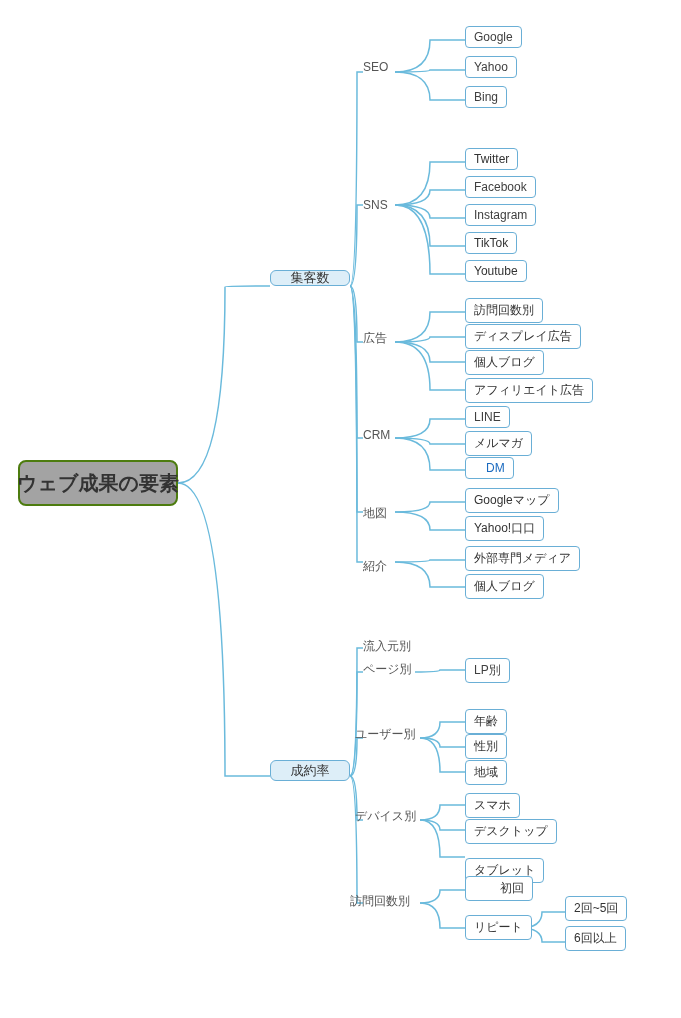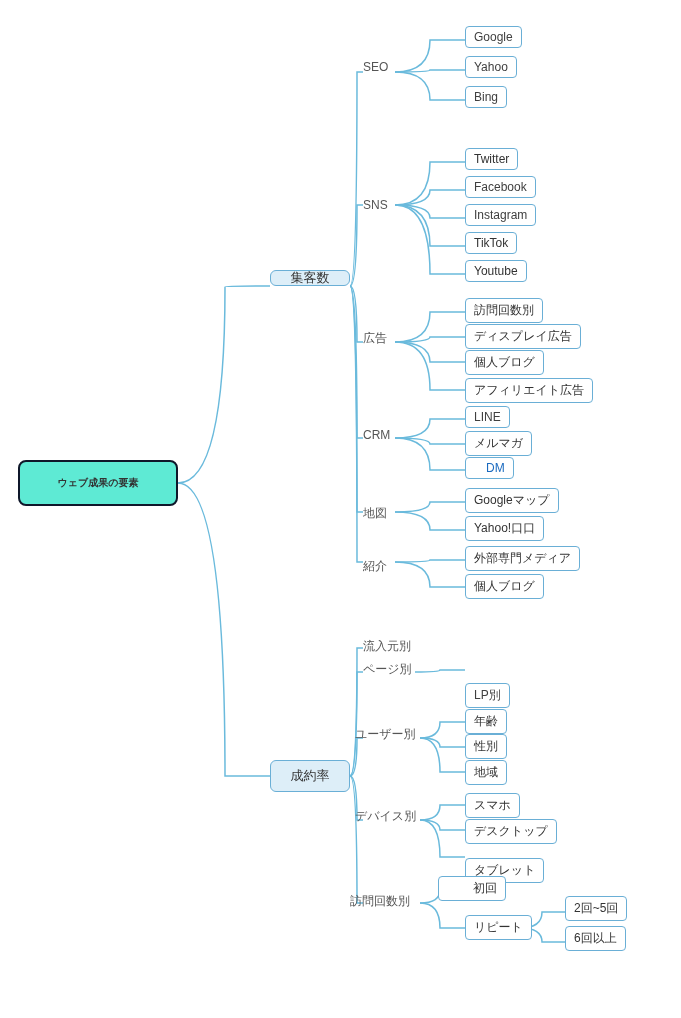--- a/index.html
+++ b/index.html
@@ -23,24 +23,24 @@
       border: 1.5px solid #6aafd6;
       border-radius: 6px;
       background: #fff;
       padding: 6px 12px;
       font-size: 14px;
       color: #333;
       white-space: nowrap;
       text-align: center;
     }
     .node-box.root {
-      background: #5eead4;
-      border: 2px solid #0f172a;
+      background: #a3a3a3;
+      border: 2px solid #4d7c0f;
       border-radius: 8px;
-      font-size: 10px;
+      font-size: 20px;
       font-weight: bold;
       color: #333;
     }
     .node-box.mid {
       background: #ddeef8;
       border: 1.5px solid #6aafd6;
       border-radius: 6px;
       font-size: 13px;
       color: #333;
     }
@@ -147,21 +147,21 @@
 </svg>
 
 <div class="node-box root" style="left:18px; top:460px; width:160px; height:46px; display:flex; align-items:center; justify-content:center;">
   <span>ウェブ成果の要素</span>
 </div>
 
 <div class="node-box mid" style="left:270px; top:270px; width:80px; height:16px; display:flex; align-items:center; justify-content:center;">
   <span>集客数</span>
 </div>
 
-<div class="node-box mid" style="left:270px; top:760px; width:80px; height:32px; display:flex; align-items:center; justify-content:center;">
+<div class="node-box mid" style="left:270px; top:760px; width:80px; height:21px; display:flex; align-items:center; justify-content:center;">
   <span>成約率</span>
 </div>
 
 <div class="node-label" style="left:363px; top:60px;">
   <span>SEO</span>
 </div>
 <div class="node-label" style="left:363px; top:198px;">
   <span>SNS</span>
 </div>
 <div class="node-label" style="left:363px; top:330px;">
@@ -248,21 +248,21 @@
   <span>Yahoo!口口</span>
 </div>
 
 <div class="node-leaf" style="left:465px; top:546px;">
   <span>外部専門メディア</span>
 </div>
 <div class="node-leaf" style="left:465px; top:574px;">
   <span>個人ブログ</span>
 </div>
 
-<div class="node-leaf orange" style="left:465px; top:658px;margin-top:25px;">
+<div class="node-leaf orange" style="left:465px; top:658px;">
   <span>LP別</span>
 </div>
 
 <div class="node-leaf" style="left:465px; top:709px;">
   <span>年齢</span>
 </div>
 <div class="node-leaf" style="left:465px; top:734px;">
   <span>性別</span>
 </div>
 <div class="node-leaf" style="left:465px; top:760px;">
@@ -272,21 +272,21 @@
 <div class="node-leaf" style="left:465px; top:793px;">
   <span>スマホ</span>
 </div>
 <div class="node-leaf" style="left:465px; top:819px;">
   <span>デスクトップ</span>
 </div>
 <div class="node-leaf" style="left:465px; top:846px;margin-top:12px;">
   <span>タブレット</span>
 </div>
 
-<div class="node-leaf" style="left:438px; top:876px;padding-left:34px;">
+<div class="node-leaf" style="left:465px; top:876px;padding-left:34px;">
   <span>初回</span>
 </div>
 <div class="node-leaf" style="left:465px; top:915px;">
   <span>リピート</span>
 </div>
 
 <div class="node-leaf" style="left:565px; top:896px;">
   <span>2回~5回</span>
 </div>
 <div class="node-leaf" style="left:565px; top:926px;">

